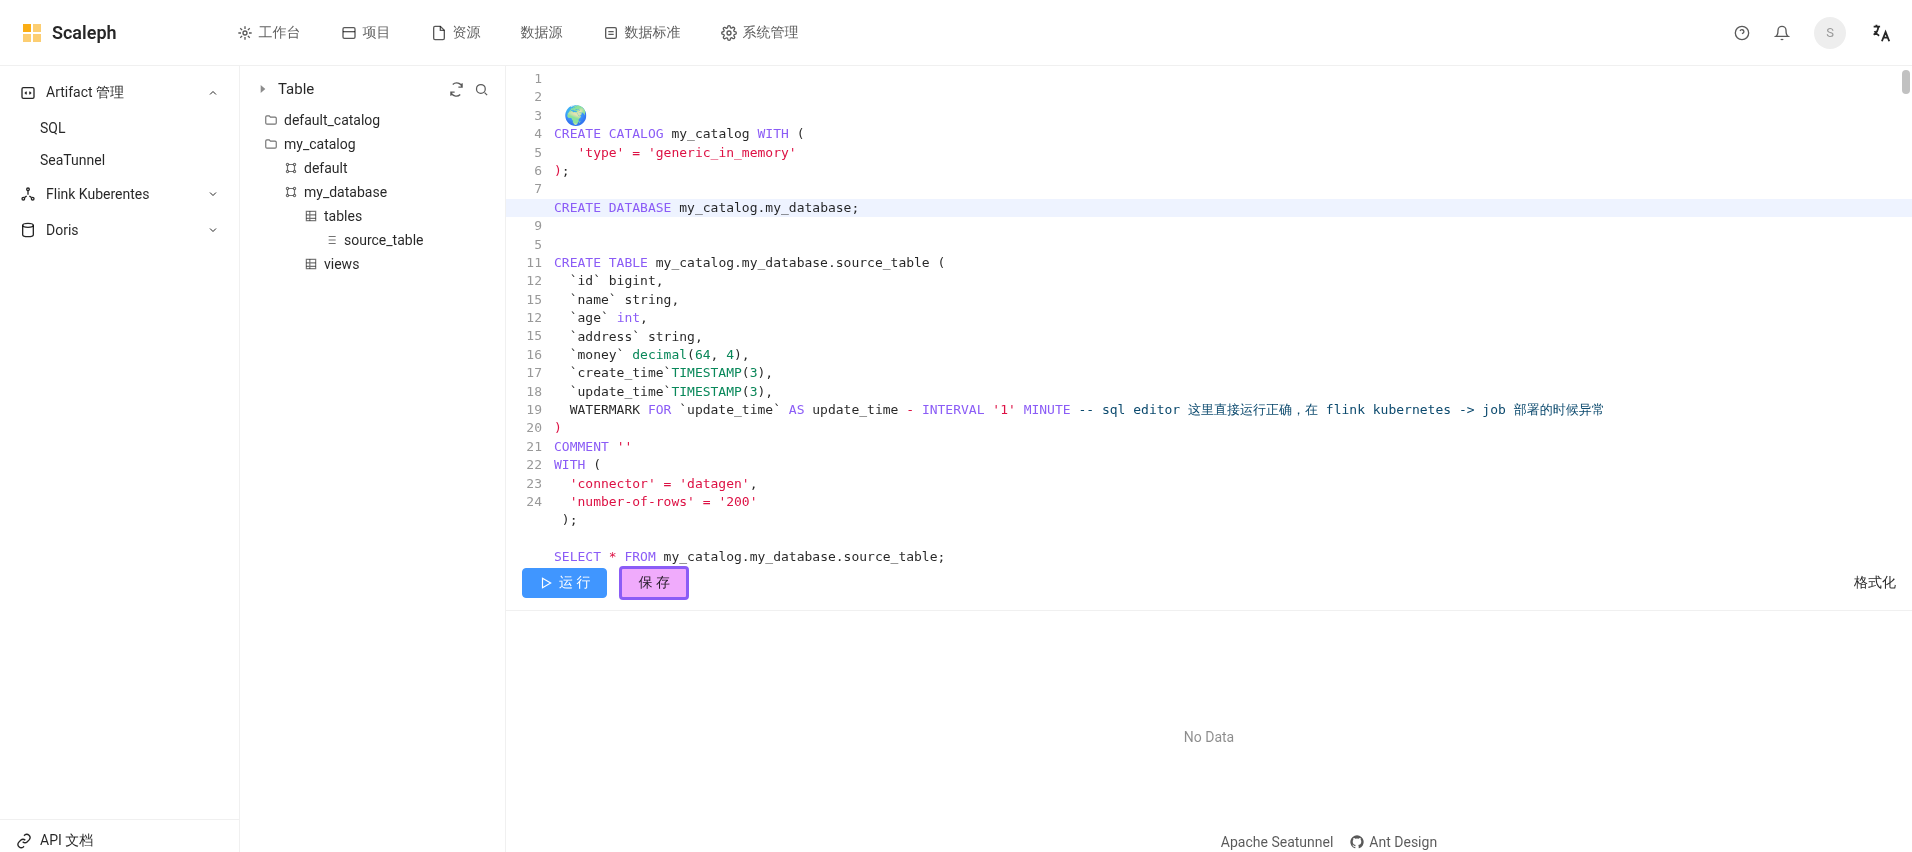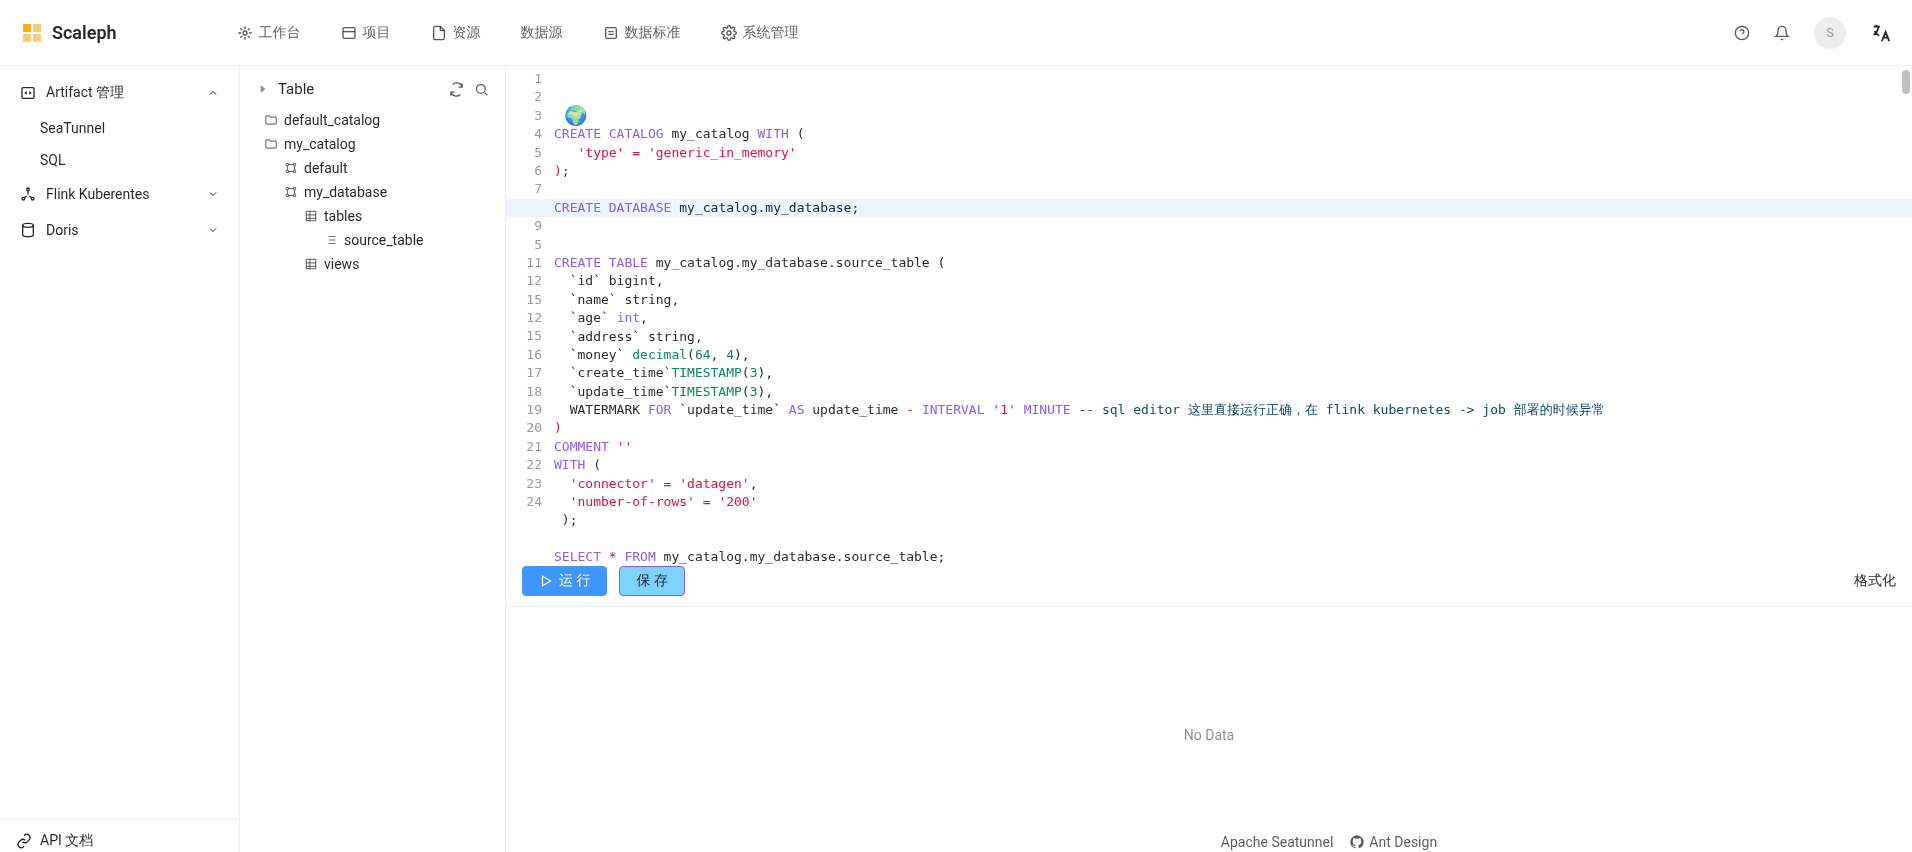--- a/index.html
+++ b/index.html
@@ -53,21 +53,21 @@
 .fn { color:#09885a; }
 .cmt { color:#0c4a6e; }
 .op { color:#d14; }
 .globe { position:absolute; left:10px; top:36px; font-size:19px; }
 
 .scrollbar-stub { position:absolute; right:2px; top:4px; width:8px; height:24px; background:#c1c1c1; border-radius:4px; }
 
 .toolbar { display:flex; align-items:center; gap:12px; padding:10px 16px; border-bottom:1px solid #f0f0f0; }
 .btn { padding:5px 16px; border-radius:4px; font-size:14px; display:flex; align-items:center; gap:6px; cursor:pointer; }
 .btn-primary { background:#4096ff; color:#fff; border:1px solid #4096ff; }
-.btn-default { background:#7dd3fc; border:1px solid #8b5cf6; color:rgba(0,0,0,.85); }
+.btn-default { background:#f0abfc; border:3px solid #8b5cf6; color:rgba(0,0,0,.85); }
 .toolbar-right { margin-left:auto; color:rgba(0,0,0,.85); cursor:pointer; }
 
 .results { flex:1; display:flex; align-items:center; justify-content:center; color:rgba(0,0,0,.45); }
 
 .footer { position:absolute; bottom:0; left:240px; right:0; height:40px; display:flex; align-items:center; justify-content:center; gap:16px; font-size:14px; color:rgba(0,0,0,.65); background:#fff; }
 .footer a { display:flex; align-items:center; gap:4px; }
 
 .chev { transition:none; }
 </style>
 </head>
@@ -148,22 +148,22 @@
           <svg viewBox="0 0 24 24" fill="none" stroke="currentColor" stroke-width="2">
             <rect x="3" y="4" width="18" height="16" rx="2"></rect>
             <path d="M10 10l-2 2 2 2M14 10l2 2-2 2"></path>
           </svg>
           <span>Artifact 管理</span>
         </span>
       <svg class="chev" width="12" height="12" viewBox="0 0 24 24" fill="none" stroke="currentColor" stroke-width="2">
           <path d="M18 15l-6-6-6 6"></path>
         </svg>
     </div>
+    <div class="side-sub">SQL</div>
     <div class="side-sub">SeaTunnel</div>
-    <div class="side-sub">SQL</div>
     <div class="side-menu-item">
       <span class="side-menu-title">
           <svg viewBox="0 0 24 24" fill="none" stroke="currentColor" stroke-width="2">
             <circle cx="12" cy="5" r="2"></circle>
             <circle cx="5" cy="19" r="2"></circle>
             <circle cx="19" cy="19" r="2"></circle>
             <path d="M12 7v6M10 15l-3 2M14 15l3 2"></path>
           </svg>
           <span>Flink Kuberentes</span>
         </span>

